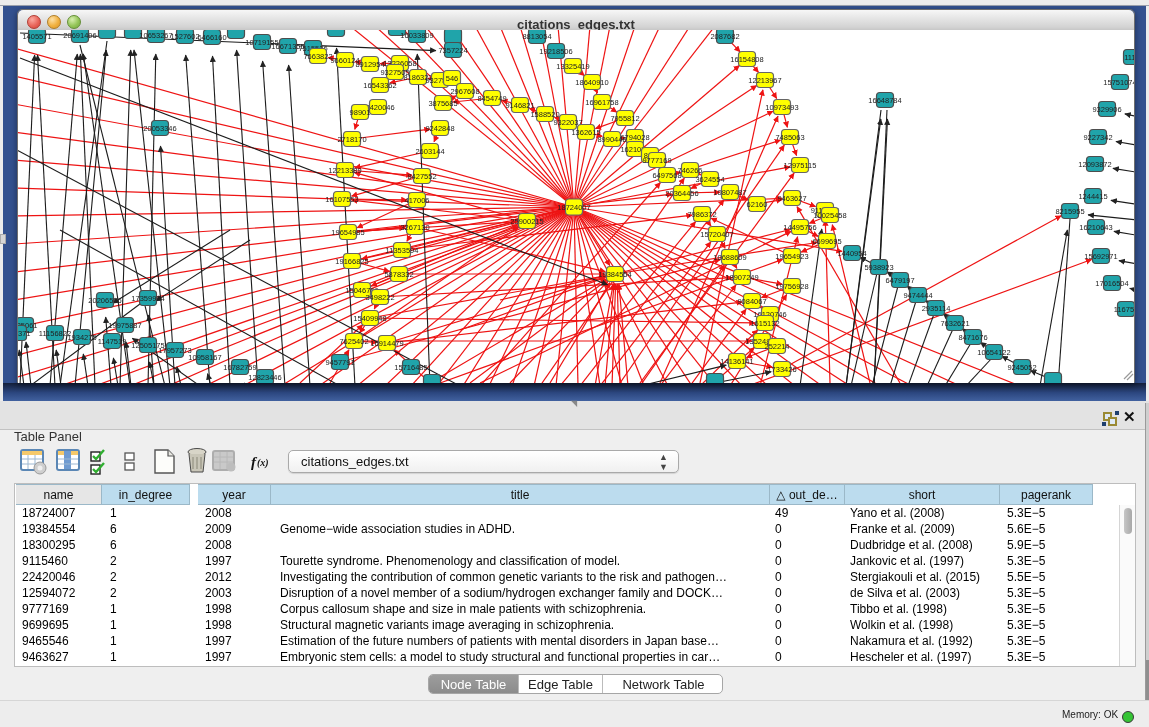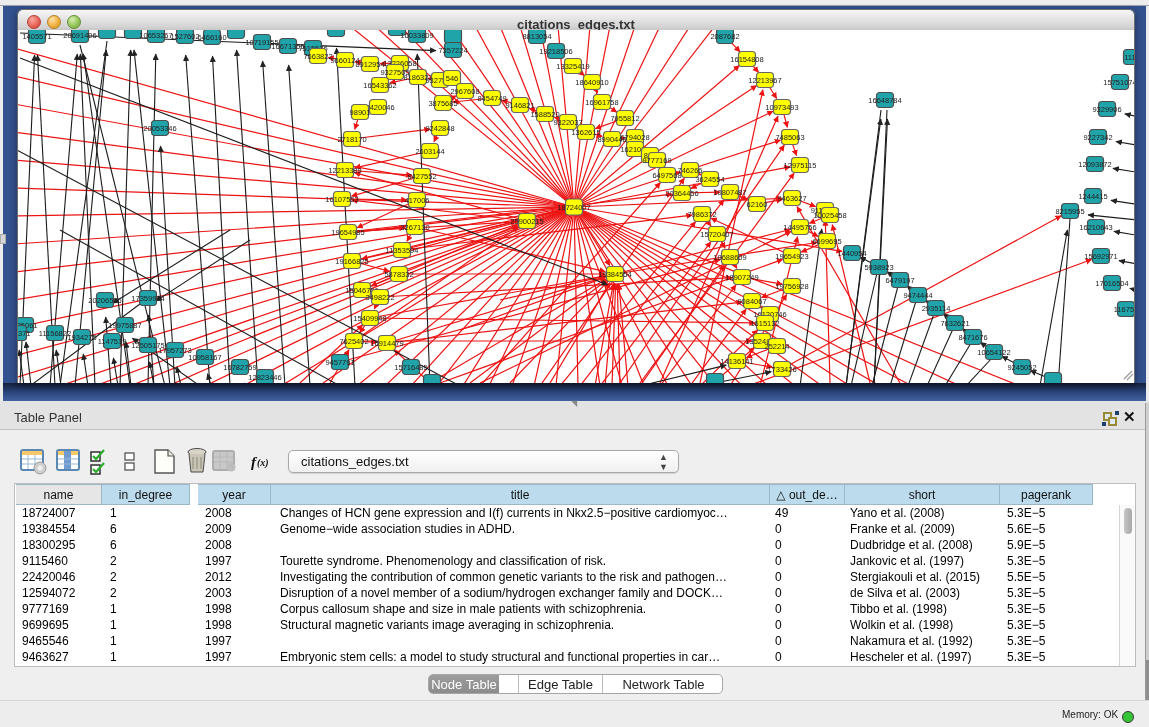--- a/index.html
+++ b/index.html
@@ -576,21 +576,21 @@
 <rect x="606.5" y="266.5" width="17" height="15" rx="3.5" class="yn"></rect>
       <text x="615" y="276.5" class="nl">19384554</text>
 <rect x="565.5" y="199.0" width="17" height="16" rx="3.5" class="yn"></rect>
       <text x="574" y="209.5" class="nl">18724007</text>
 <path d="M1124,379 L1132,371 M1127,380 L1133,374" stroke="#9a9a9a" stroke-width="1.2" fill="none"></path>
 </svg>
 
   <div class="abs" style="left:0;top:401px;width:1149px;height:326px;background:#efefef"></div>
   <div class="abs" style="left:0;top:401px;width:1149px;height:29px;background:#e3e3e3;border-bottom:1px solid #c2c2c2"></div>
   <div class="abs" style="left:565px;top:401px;width:18px;height:6px;background:#e3e3e3;color:#888;font-size:8px;line-height:5px;text-align:center">◥</div>
-  <div class="abs" style="left:14px;top:410px;font-size:13px;color:#333">Table Panel</div>
+  <div class="abs" style="left:14px;top:429px;font-size:13px;color:#333">Table Panel</div>
 
   <div class="abs" style="left:1103px;top:412px;width:9px;height:9px;border:2px solid #9a8a34;background:#dfeaf6"></div>
   <div class="abs" style="left:1108px;top:417px;width:9px;height:9px;border:2px solid #9a8a34;background:#dfeaf6"></div>
   <div class="abs" style="left:1115px;top:411px;width:4px;height:4px;background:#1d3f6e"></div>
   <div class="abs" style="left:1102px;top:422px;width:4px;height:4px;background:#1d3f6e"></div>
   <div class="abs" style="left:1123px;top:408px;font-size:15px;font-weight:bold;color:#111">✕</div>
 
   <svg class="abs" style="left:0;top:430px" width="290" height="52" viewBox="0 0 290 52">
     <g>
       <rect x="21" y="20" width="22" height="20" rx="2" fill="#fff" stroke="#5b87b5" stroke-width="2"></rect>
@@ -631,21 +631,20 @@
   <div class="hcell" style="left:102px;width:88px">in_degree</div>
   <div class="hcell" style="left:198px;width:73px">year</div>
   <div class="hcell" style="left:271px;width:499px">title</div>
   <div class="hcell" style="left:770px;width:75px">△ out_de…</div>
   <div class="hcell" style="left:845px;width:155px">short</div>
   <div class="hcell" style="left:1000px;width:93px">pagerank</div>
 <div class="trow" style="top:505px">
       <span style="left:6px">18724007</span>
       <span style="left:94px">1</span>
       <span style="left:189px">2008</span>
-      <span style="left:264px">Changes of HCN gene expression and I(f) currents in Nkx2.5−positive cardiomyoc…</span>
       <span style="left:759px">49</span>
       <span style="left:834px">Yano et al. (2008)</span>
       <span style="left:991px">5.3E−5</span>
     </div>
 <div class="trow" style="top:521px">
       <span style="left:6px">19384554</span>
       <span style="left:94px">6</span>
       <span style="left:189px">2009</span>
       <span style="left:264px">Genome−wide association studies in ADHD.</span>
       <span style="left:759px">0</span>
@@ -657,21 +656,21 @@
       <span style="left:94px">6</span>
       <span style="left:189px">2008</span>
       <span style="left:759px">0</span>
       <span style="left:834px">Dudbridge et al. (2008)</span>
       <span style="left:991px">5.9E−5</span>
     </div>
 <div class="trow" style="top:553px">
       <span style="left:6px">9115460</span>
       <span style="left:94px">2</span>
       <span style="left:189px">1997</span>
-      <span style="left:264px">Tourette syndrome. Phenomenology and classification of risk.</span>
+      <span style="left:264px">Tourette syndrome. Phenomenology and classification of model.</span>
       <span style="left:759px">0</span>
       <span style="left:834px">Jankovic et al. (1997)</span>
       <span style="left:991px">5.3E−5</span>
     </div>
 <div class="trow" style="top:569px">
       <span style="left:6px">22420046</span>
       <span style="left:94px">2</span>
       <span style="left:189px">2012</span>
       <span style="left:264px">Investigating the contribution of common genetic variants to the risk and pathogen…</span>
       <span style="left:759px">0</span>
@@ -702,20 +701,21 @@
       <span style="left:189px">1998</span>
       <span style="left:264px">Structural magnetic variants image averaging in schizophrenia.</span>
       <span style="left:759px">0</span>
       <span style="left:834px">Wolkin et al. (1998)</span>
       <span style="left:991px">5.3E−5</span>
     </div>
 <div class="trow" style="top:633px">
       <span style="left:6px">9465546</span>
       <span style="left:94px">1</span>
       <span style="left:189px">1997</span>
+      <span style="left:264px">Estimation of the future numbers of patients with mental disorders in Japan base…</span>
       <span style="left:759px">0</span>
       <span style="left:834px">Nakamura et al. (1992)</span>
       <span style="left:991px">5.3E−5</span>
     </div>
 <div class="trow" style="top:649px">
       <span style="left:6px">9463627</span>
       <span style="left:94px">1</span>
       <span style="left:189px">1997</span>
       <span style="left:264px">Embryonic stem cells: a model to study structural and functional properties in car…</span>
       <span style="left:759px">0</span>
@@ -724,20 +724,20 @@
     </div>
 
   <div class="abs" style="left:1119px;top:505px;width:16px;height:161px;background:#fafafa;border-left:1px solid #d5d5d5"></div>
   <div class="abs" style="left:1124px;top:508px;width:8px;height:26px;background:linear-gradient(90deg,#c6c6c6,#a8a8a8);border-radius:4px"></div>
 
   <div class="abs" style="left:1145px;top:403px;width:1px;height:324px;background:#9a9a9a"></div>
   <div class="abs" style="left:1146px;top:403px;width:3px;height:324px;background:#cfcfcf"></div>
   <div class="abs" style="left:1146px;top:660px;width:3px;height:67px;background:#8f8f8f"></div>
 
   <div class="abs" style="left:428px;top:674px;width:295px;height:20px;border:1px solid #a6a6a6;border-radius:5px;background:#fff;overflow:hidden;font-size:13px;text-align:center">
-    <div style="position:absolute;left:0;top:0;width:70px;height:20px;background:linear-gradient(#9d9d9d,#8a8a8a);color:#fff;line-height:19px">Node Table</div>
+    <div style="position:absolute;left:0;top:0;width:89px;height:20px;background:linear-gradient(#9d9d9d,#8a8a8a);color:#fff;line-height:19px">Node Table</div>
     <div style="position:absolute;left:89px;top:0;width:84px;height:20px;color:#222;line-height:19px;border-left:1px solid #bbb">Edge Table</div>
     <div style="position:absolute;left:173px;top:0;width:122px;height:20px;color:#222;line-height:19px;border-left:1px solid #bbb">Network Table</div>
   </div>
 
   <div class="abs" style="left:0;top:700px;width:1149px;height:27px;background:#ededed;border-top:1px solid #d6d6d6"></div>
   <div class="abs" style="left:1062px;top:709px;font-size:10px;color:#222">Memory: OK</div>
   <div class="abs" style="left:1122px;top:711px;width:12px;height:12px;border-radius:50%;background:#35c435;border:1px solid #3a3a3a"></div>
 </div>
 </body></html>

